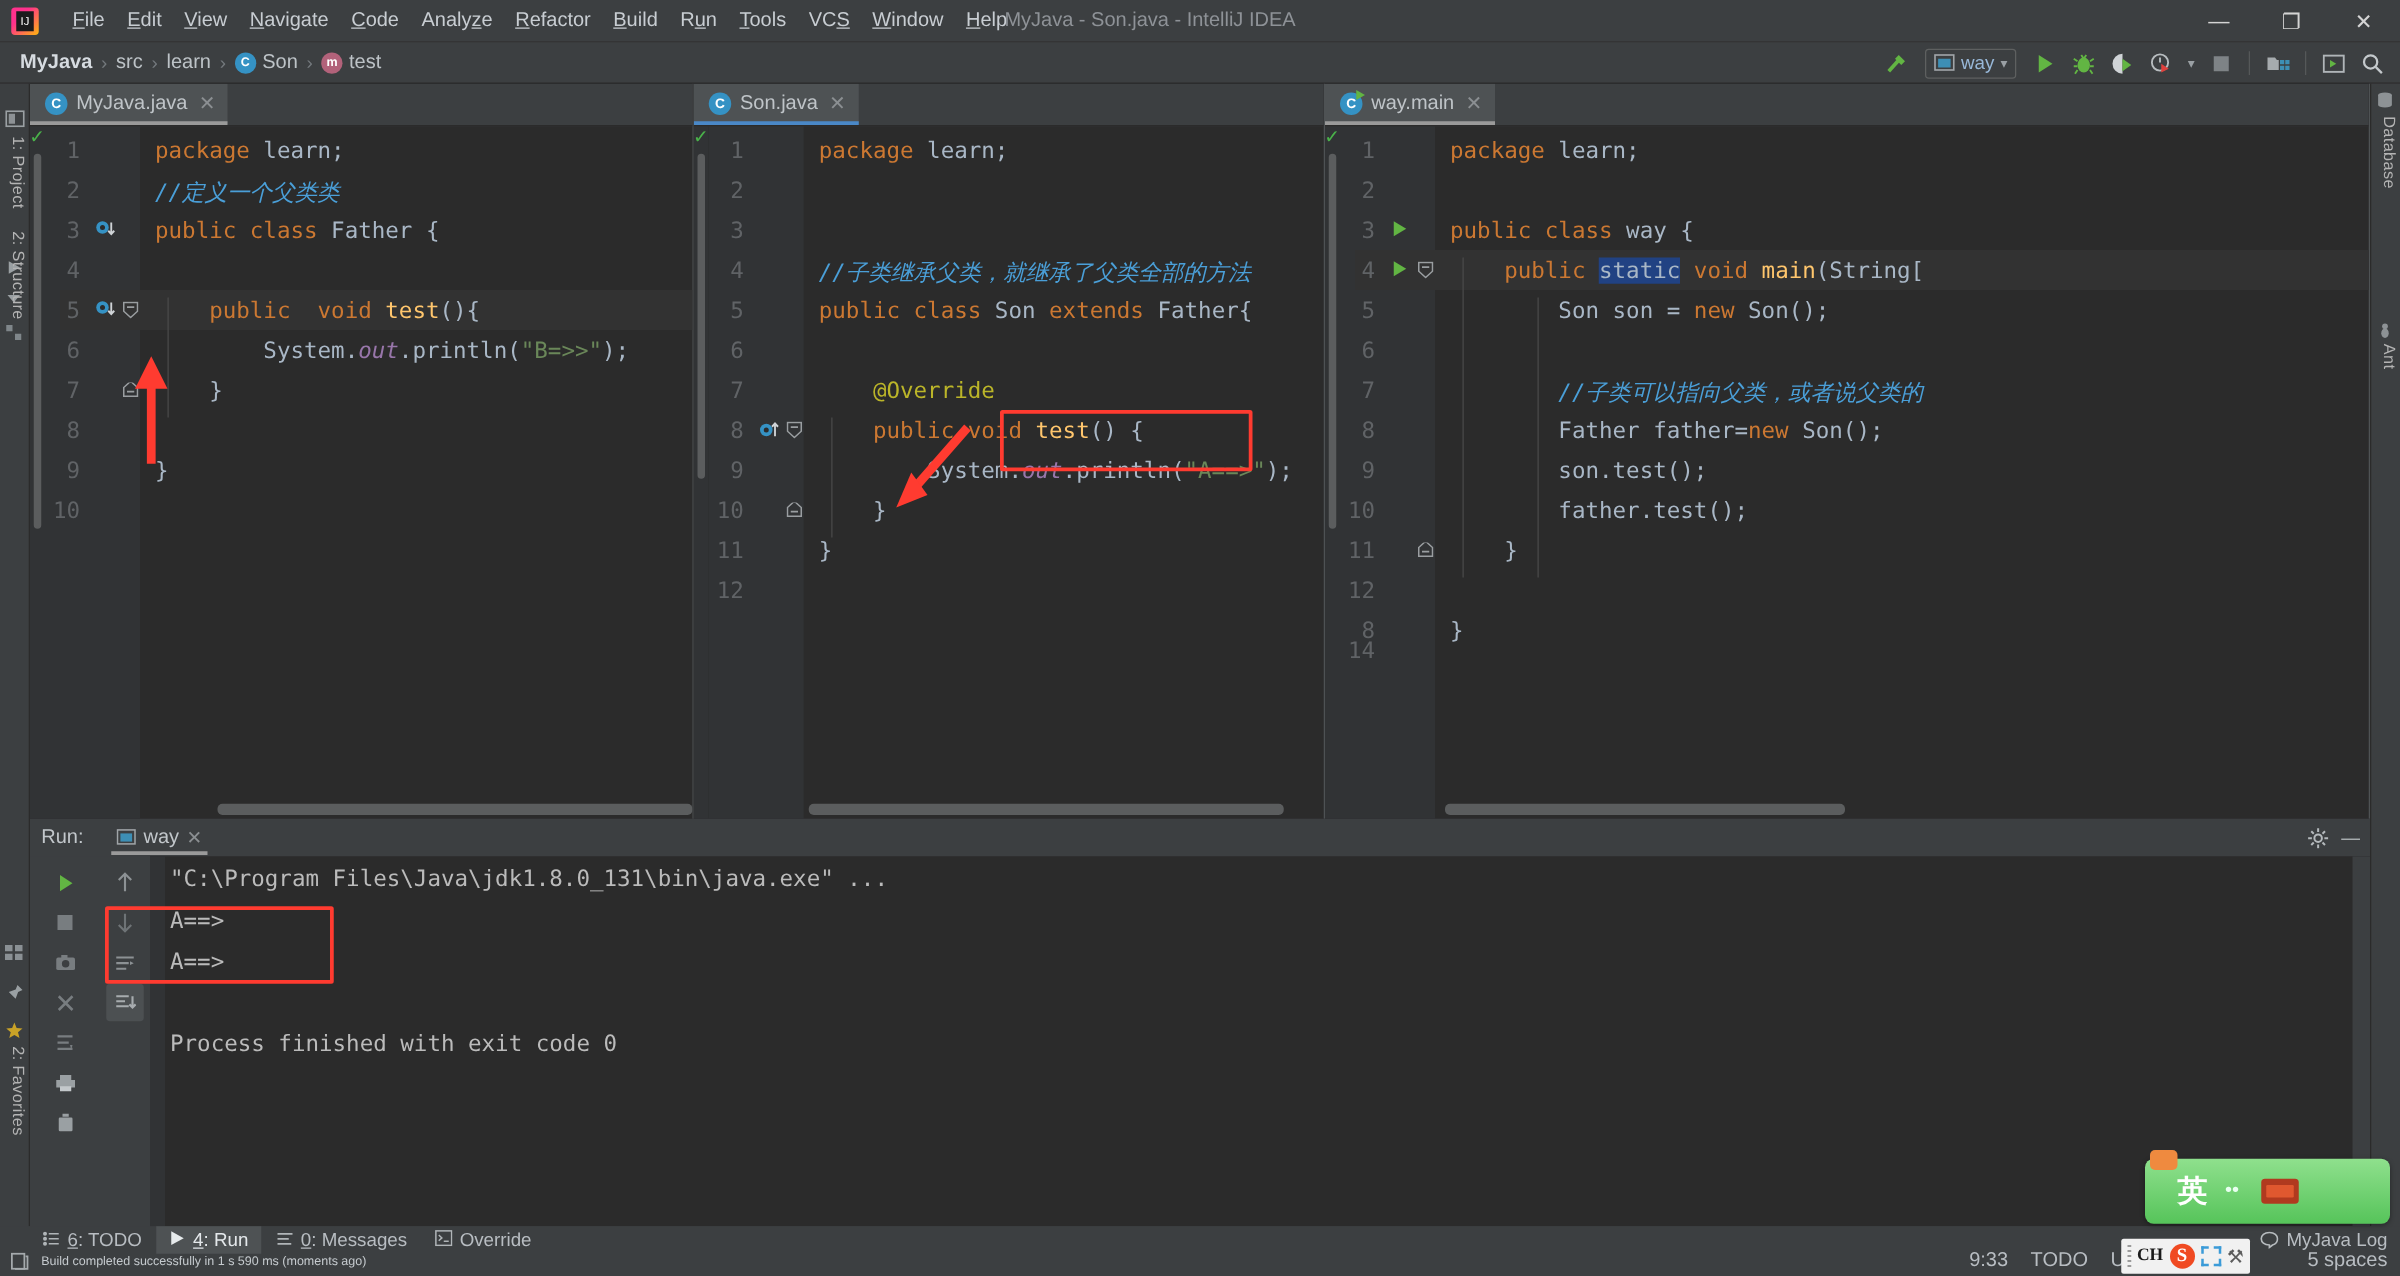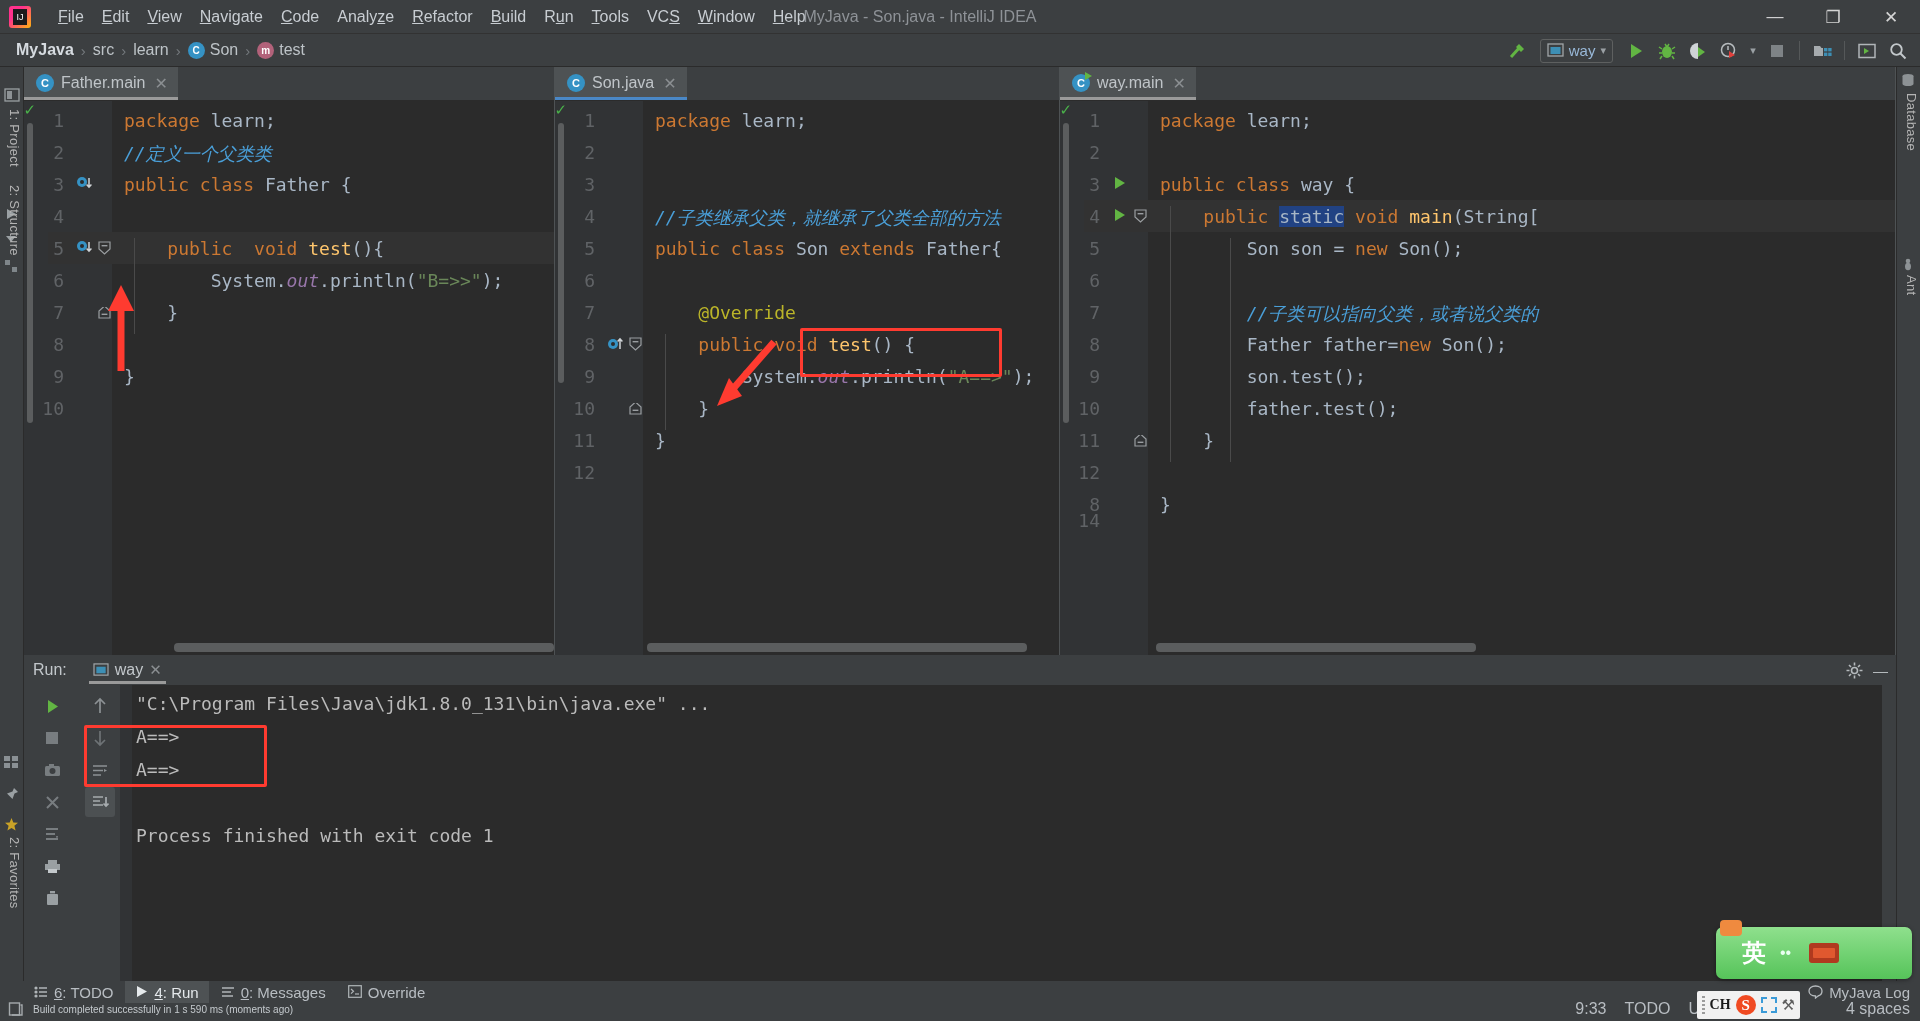--- a/index.html
+++ b/index.html
@@ -510,21 +510,21 @@
         <ellipse cx="7" cy="9.5" rx="3" ry="3.8" fill="#8d9295"></ellipse>
       </svg>
   </div>
   <div class="vtab" style="top:208px">Ant</div>
 </div>
 
 <div id="editor-area">
     <div class="pane" style="left: 0px; width: 531px;">
       <div class="tabrow"><div class="etab unsel">
           <span class="ic-file-c">C</span>
-          <span>Father.main</span>
+          <span>MyJava.java</span>
           <span class="x">✕</span>
         </div></div>
       <div class="code-wrap">
         <div class="marker-bar">
           <div class="ok-check">✓</div>
           <div class="mscroll" style="top: 22px; height: 300px;"></div>
         </div>
         <div class="gutter">
           <div class="lnum" style="top: 9px;">1</div>
           <div class="lnum" style="top: 41px;">2</div>
@@ -745,21 +745,21 @@
             <path d="M1 3 L11 3 M1 7 L8 7 M1 11 L11 11" stroke="#a7acaf" stroke-width="1.7"></path>
             <path d="M14 3 L14 12 M11.5 9.5 L14 12 L16.5 9.5" stroke="#a7acaf" stroke-width="1.7" fill="none"></path>
           </svg>
       </div>
     </div>
     <div id="console">
         <div style="position:absolute;left:0;top:0;bottom:0;width:12px;background:#313335"></div>
         <div class="conline" style="top: 8px; color: rgb(187, 187, 187);">"C:\Program Files\Java\jdk1.8.0_131\bin\java.exe" ...</div>
         <div class="conline" style="top: 41px;">A==&gt;</div>
         <div class="conline" style="top: 74px;">A==&gt;</div>
-        <div class="conline" style="top: 140px;">Process finished with exit code 1</div>
+        <div class="conline" style="top: 140px;">Process finished with exit code 0</div>
         <div style="position:absolute;right:0;top:0;bottom:0;width:14px;background:#3c3f41"></div>
       </div>
   </div>
 </div>
 
 <div id="statusbar">
   <div id="sb-tabs">
       <div class="sbtab">
         <span><svg width="14" height="12" viewBox="0 0 14 12">
             <circle cx="2" cy="2" r="1.6" fill="#b0b5b8"></circle>
@@ -805,21 +805,21 @@
           <path d="M7.5 1 C3.4 1 1 3.3 1 6 C1 8.7 3.4 11 7.5 11 L7.5 13 L10 11 C12.8 10.3 14 8.3 14 6 C14 3.3 11.6 1 7.5 1 Z" fill="none" stroke="#b6bbbe" stroke-width="1.3"></path>
         </svg>
     </span>
     <span>MyJava Log</span>
   </div>
   <div id="sb-right2">
     <span>9:33</span>
     <span>TODO</span>
     <span>U</span>
     <span style="width:110px"></span>
-    <span>4 spaces</span>
+    <span>5 spaces</span>
   </div>
 
   <div id="sogou-box">
     <span class="grip"></span>
     <span class="ck">CH</span>
     <span class="slogo">S</span>
     <span class="sq">
       <i style="left:0;top:0;border-right:none;border-bottom:none"></i>
       <i style="right:0;top:0;border-left:none;border-bottom:none"></i>
       <i style="left:0;bottom:0;border-right:none;border-top:none"></i>

